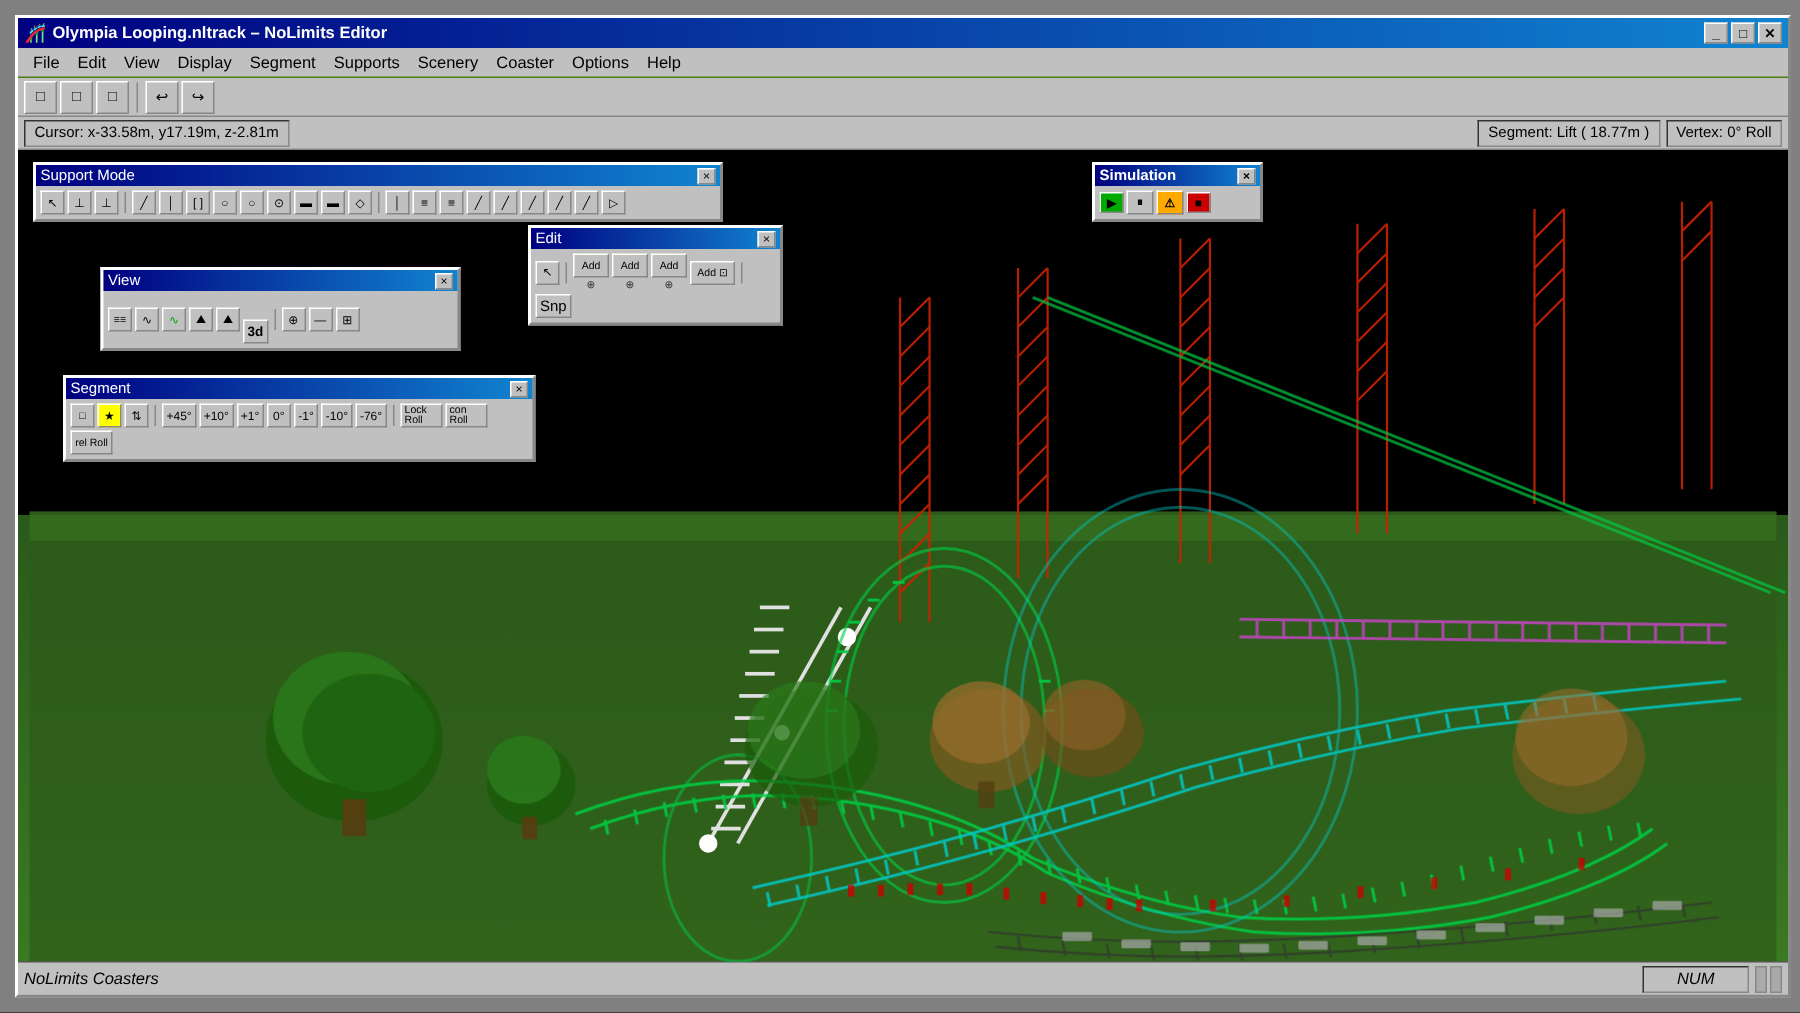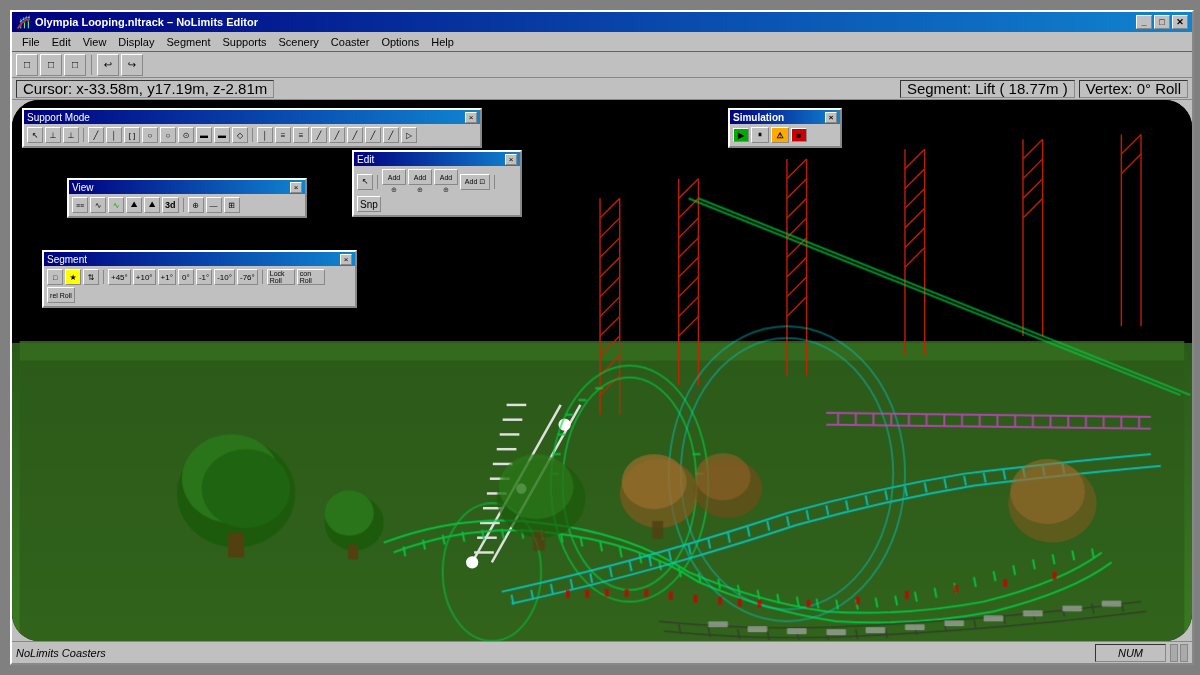--- a/index.html
+++ b/index.html
@@ -85,38 +85,37 @@
     
     .status-row {
       background: #c0c0c0;
       height: 22px;
       display: flex;
       align-items: center;
       padding: 0 4px;
       border-bottom: 1px solid #888;
       gap: 4px;
       flex-shrink: 0;
-      font-size: 15px;
+      font-size: 10px;
     }
     .status-field {
       border: 1px inset #888;
       padding: 1px 6px;
       background: #c0c0c0;
       height: 18px;
       display: flex;
       align-items: center;
     }
 
     
     .viewport {
       flex: 1;
       background: #000;
       position: relative;
       overflow: hidden;
-      border-radius: 27px;
     }
 
     
     .scene-bg {
       position: absolute;
       inset: 0;
       background: linear-gradient(to bottom, #000 0%, #000 45%, #2a5a1a 45%, #3a7a22 100%);
     }
 
     
@@ -579,21 +578,21 @@
       <div class="panel-title">
         <span>View</span>
         <div class="panel-close">×</div>
       </div>
       <div class="panel-content">
         <div class="panel-btn" style="font-size:7px;">≡≡</div>
         <div class="panel-btn">∿</div>
         <div class="panel-btn" style="color:#00aa00;">∿</div>
         <div class="panel-btn" style="font-size:8px;">⛰</div>
         <div class="panel-btn" style="font-size:8px;">⛰</div>
-        <div class="panel-btn" style="font-weight:bold;font-size:9px;">3d</div>
+        <div class="panel-btn" style="font-weight:bold;font-size:9px;margin-top:16px;">3d</div>
         <div class="panel-separator"></div>
         <div class="panel-btn">⊕</div>
         <div class="panel-btn">—</div>
         <div class="panel-btn">⊞</div>
       </div>
     </div>
 
     <div class="panel" style="top:150px;left:30px;width:315px;">
       <div class="panel-title">
         <span>Segment</span>

